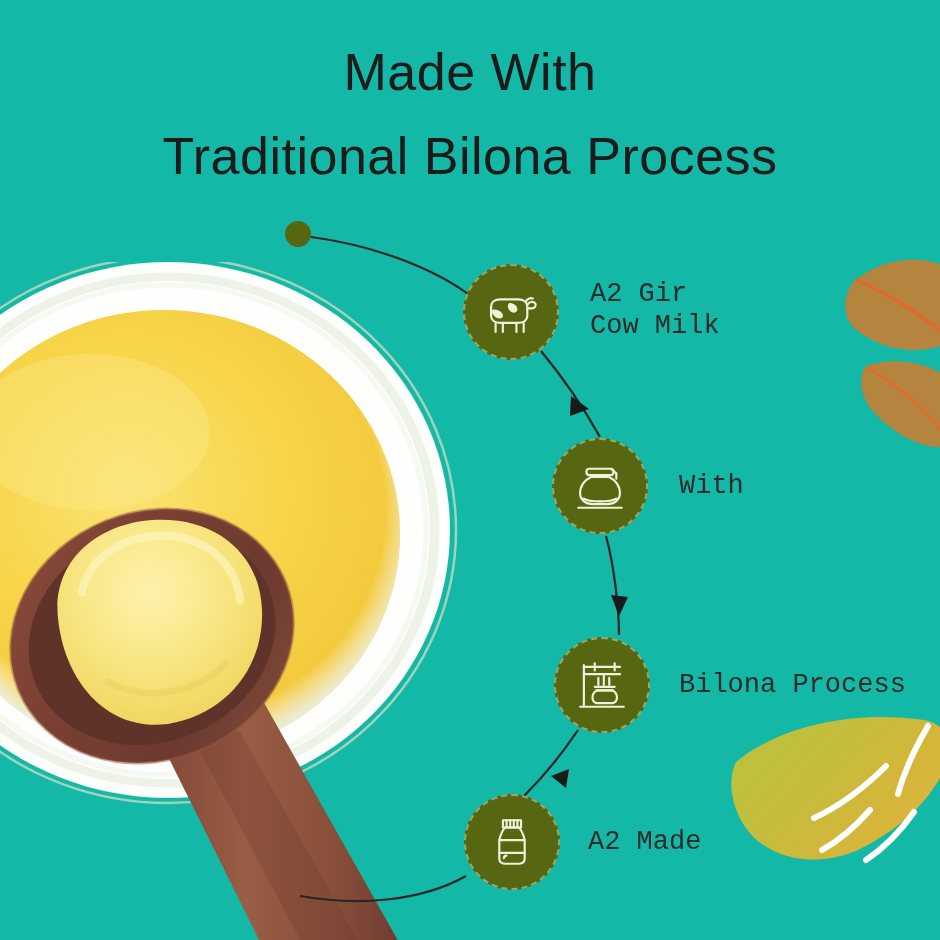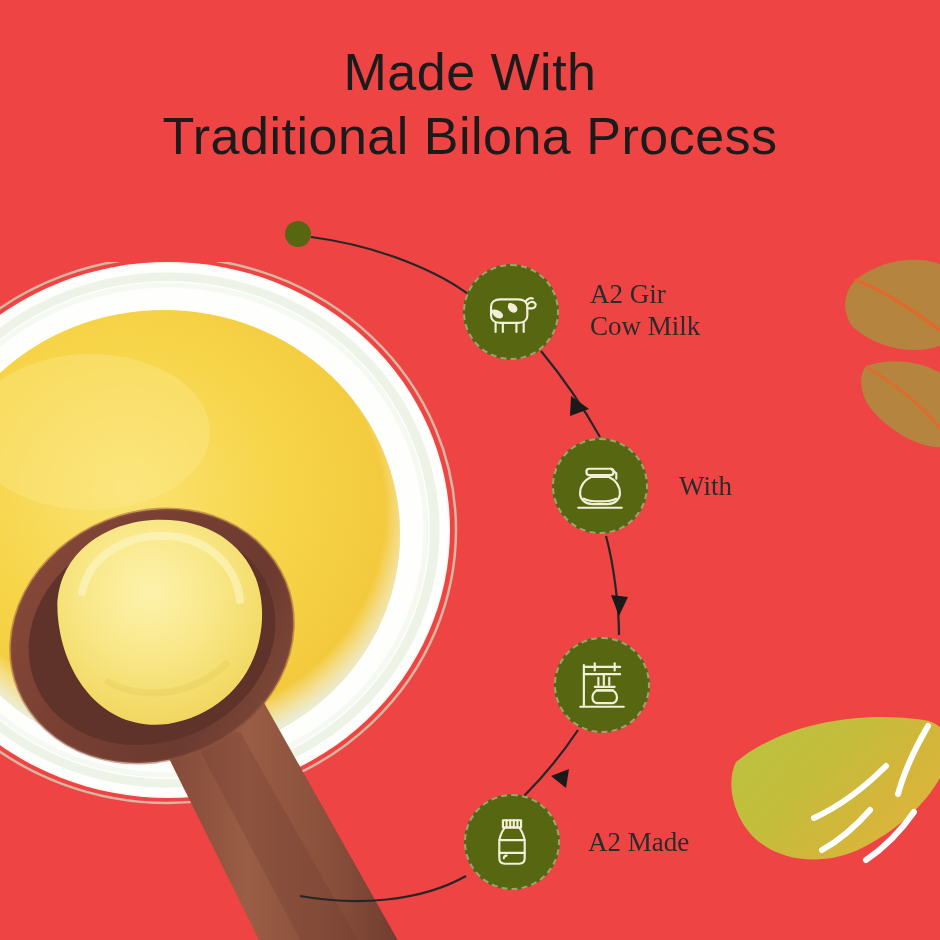--- a/index.html
+++ b/index.html
@@ -7,21 +7,21 @@
     padding: 0;
     background: #ffffff;
   }
   body {
     font-family: "Liberation Sans", sans-serif;
   }
   #infographic {
     position: relative;
     width: 940px;
     height: 940px;
-    background: #ef4444;
+    background: #14b8a6;
     overflow: hidden;
   }
 
   
   .heading {
     position: absolute;
     left: 0;
     top: 44px;
     width: 940px;
     text-align: center;
@@ -32,21 +32,21 @@
     line-height: 1.08;
     pointer-events: none;
   }
   .heading .line1 {
     display: block;
     font-size: 52px;
   }
   .heading .line2 {
     display: block;
     font-size: 52px;
-    margin-top: 8px;
+    margin-top: 28px;
   }
 
   
   .photo {
     position: absolute;
     left: -60px;
     top: 262px;
     width: 530px;
     height: 680px;
   }
@@ -90,21 +90,21 @@
   }
   .node .glyph {
     width: 58px;
     height: 58px;
     display: block;
   }
 
   .node-label {
     position: absolute;
     color: #2b2b2b;
-    font-family: Liberation Serif, serif;
+    font-family: Liberation Mono, monospace;
     font-weight: 400;
     font-size: 27px;
     line-height: 1.2;
     white-space: pre-line;
   }
 
   #node-cow       { left: 463px; top: 264px; }
   #node-curd      { left: 552px; top: 438px; }
   #node-bilona    { left: 554px; top: 637px; }
   #node-ghee      { left: 464px; top: 794px; }
@@ -276,20 +276,21 @@
         <path d="M34 20 L34 32"></path>
         <path d="M28 24 L28 32"></path>
         <path d="M40 24 L40 32"></path>
         <path d="M24 34 L46 34"></path>
         <path d="M26 38 L44 38"></path>
         <path d="M26 38 C20 42 20 50 26 52 L44 52 C50 50 50 42 44 38 Z"></path>
         <path d="M8 56 L56 56"></path>
       </g>
     </svg>
   </div>
+  <div class="node-label" id="label-bilona">Bilona Process</div>
 
   <div class="node" id="node-ghee">
     <svg class="glyph" viewBox="0 0 64 64" aria-hidden="true">
       <g fill="none" stroke="#f2f0d8" stroke-width="2.4" stroke-linecap="round" stroke-linejoin="round">
         <path d="M22 8 L42 8 L42 16 L22 16 Z"></path>
         <path d="M26 8 L26 16 M30 8 L30 16 M34 8 L34 16 M38 8 L38 16"></path>
         <path d="M24 16 C20 22 18 26 18 32 L18 50 C18 54 20 56 24 56 L40 56 C44 56 46 54 46 50 L46 32 C46 26 44 22 40 16 Z"></path>
         <path d="M18 30 L46 30"></path>
         <path d="M18 44 L46 44"></path>
         <path d="M23 50 C23 48 24 47 26 47"></path>

